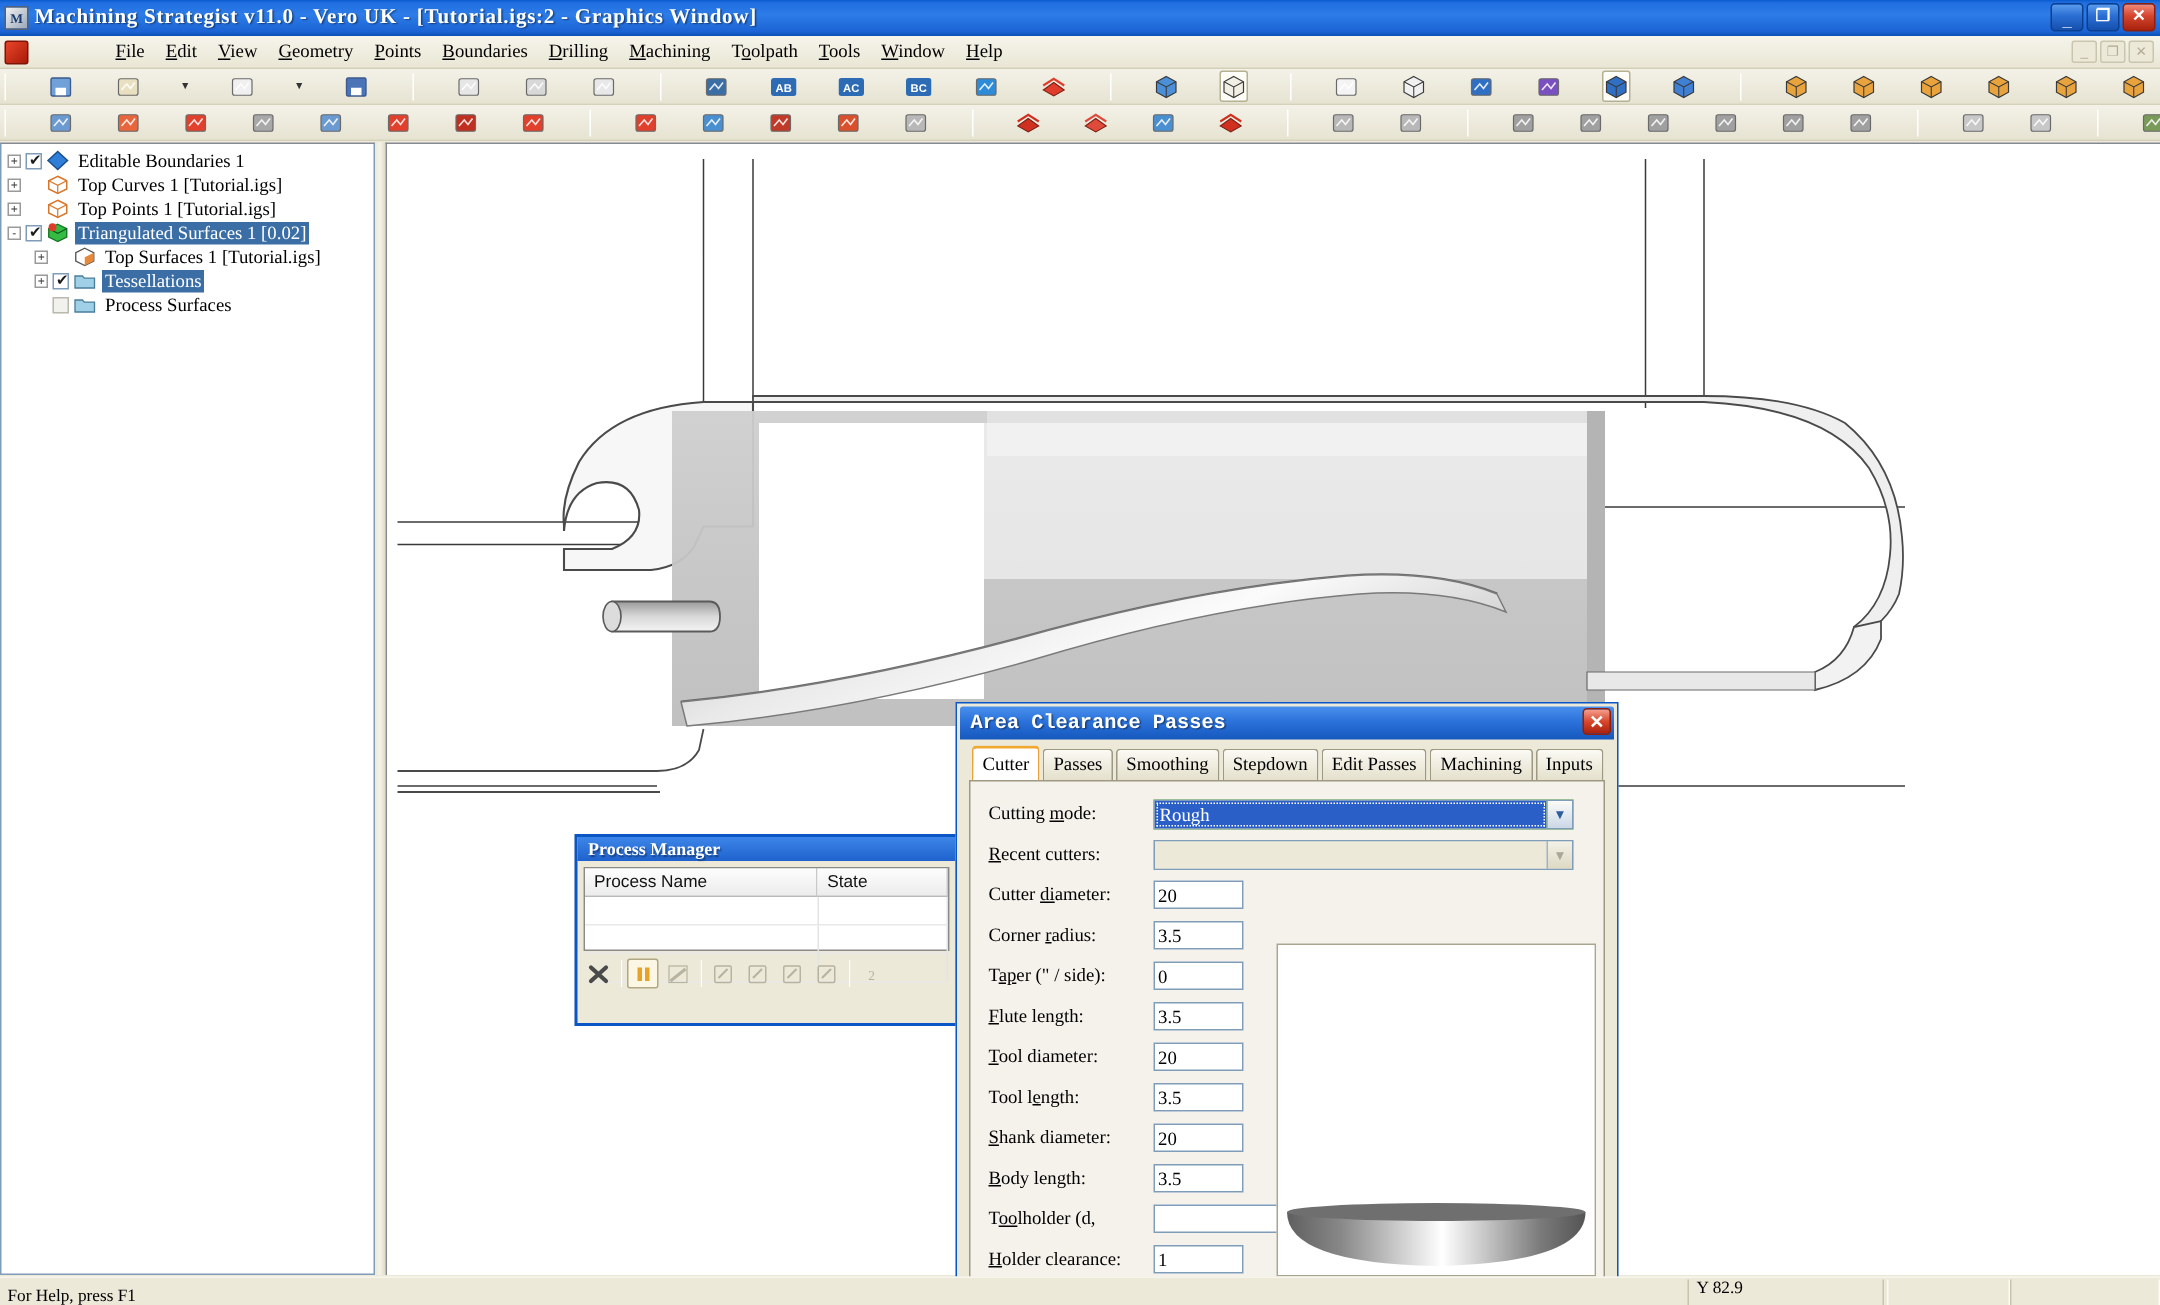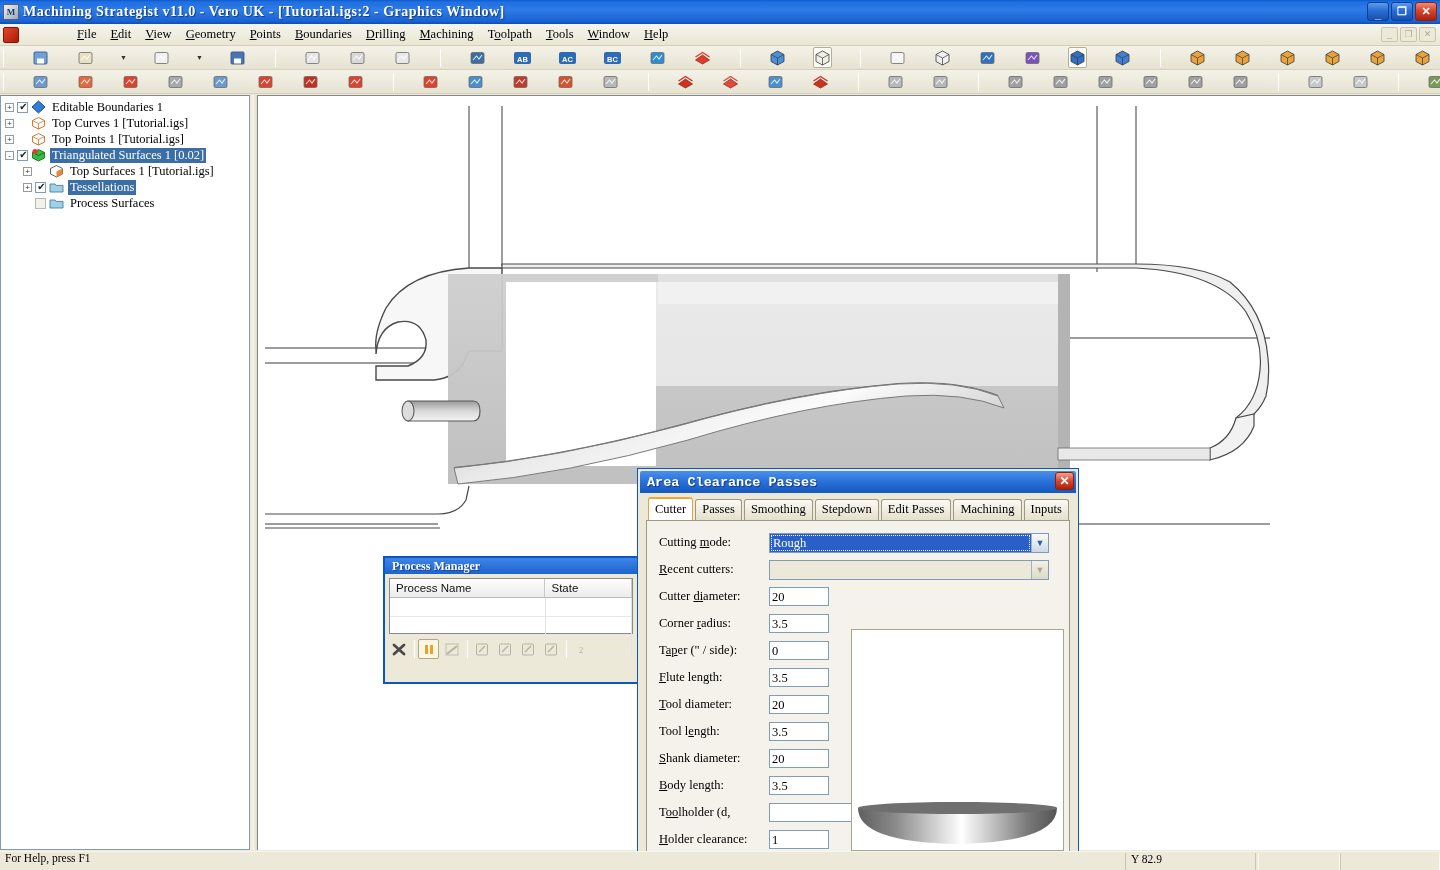--- a/index.html
+++ b/index.html
@@ -162,21 +162,21 @@
   .combo.dis .cbtn { background:linear-gradient(to bottom,#f3f1e6,#ddd9c4); color:#aaa69a; }
   .preview { position:absolute; left:204px; top:108px; width:213px; height:222px;
     background:#fff; border:1px solid #a9a58e; box-shadow: inset 1px 1px 0 #fff; }
   .btnx { width:72px;height:20px; background:linear-gradient(to bottom,#fdfdfb,#e2dfcd);
     border:1px solid #7a7560; border-radius:2px; font-family:"Liberation Serif",serif; font-size:12.5px;
     text-align:center; line-height:18px; color:#000; }
   .btnx u { text-decoration: underline; }
 
   
   .status { position:absolute; left:0; top:851px; width:1440px; height:19px;
-    background:#ece9d8; border-top:1px solid #f7f6ee; display:flex; align-items:flex-start; }
+    background:#ece9d8; border-top:1px solid #f7f6ee; display:flex; align-items:flex-end; }
   .stxt { font-family:"Liberation Serif",serif; font-size:11.5px; padding-left:5px; color:#000;}
   .spanel { position:absolute; height:17px; top:1px; border-left:1px solid #c8c4ad;
     border-right:1px solid #fbfaf3; }
 </style>
 </head>
 <body>
 
 <div id="app">
 
   <div class="titlebar">

